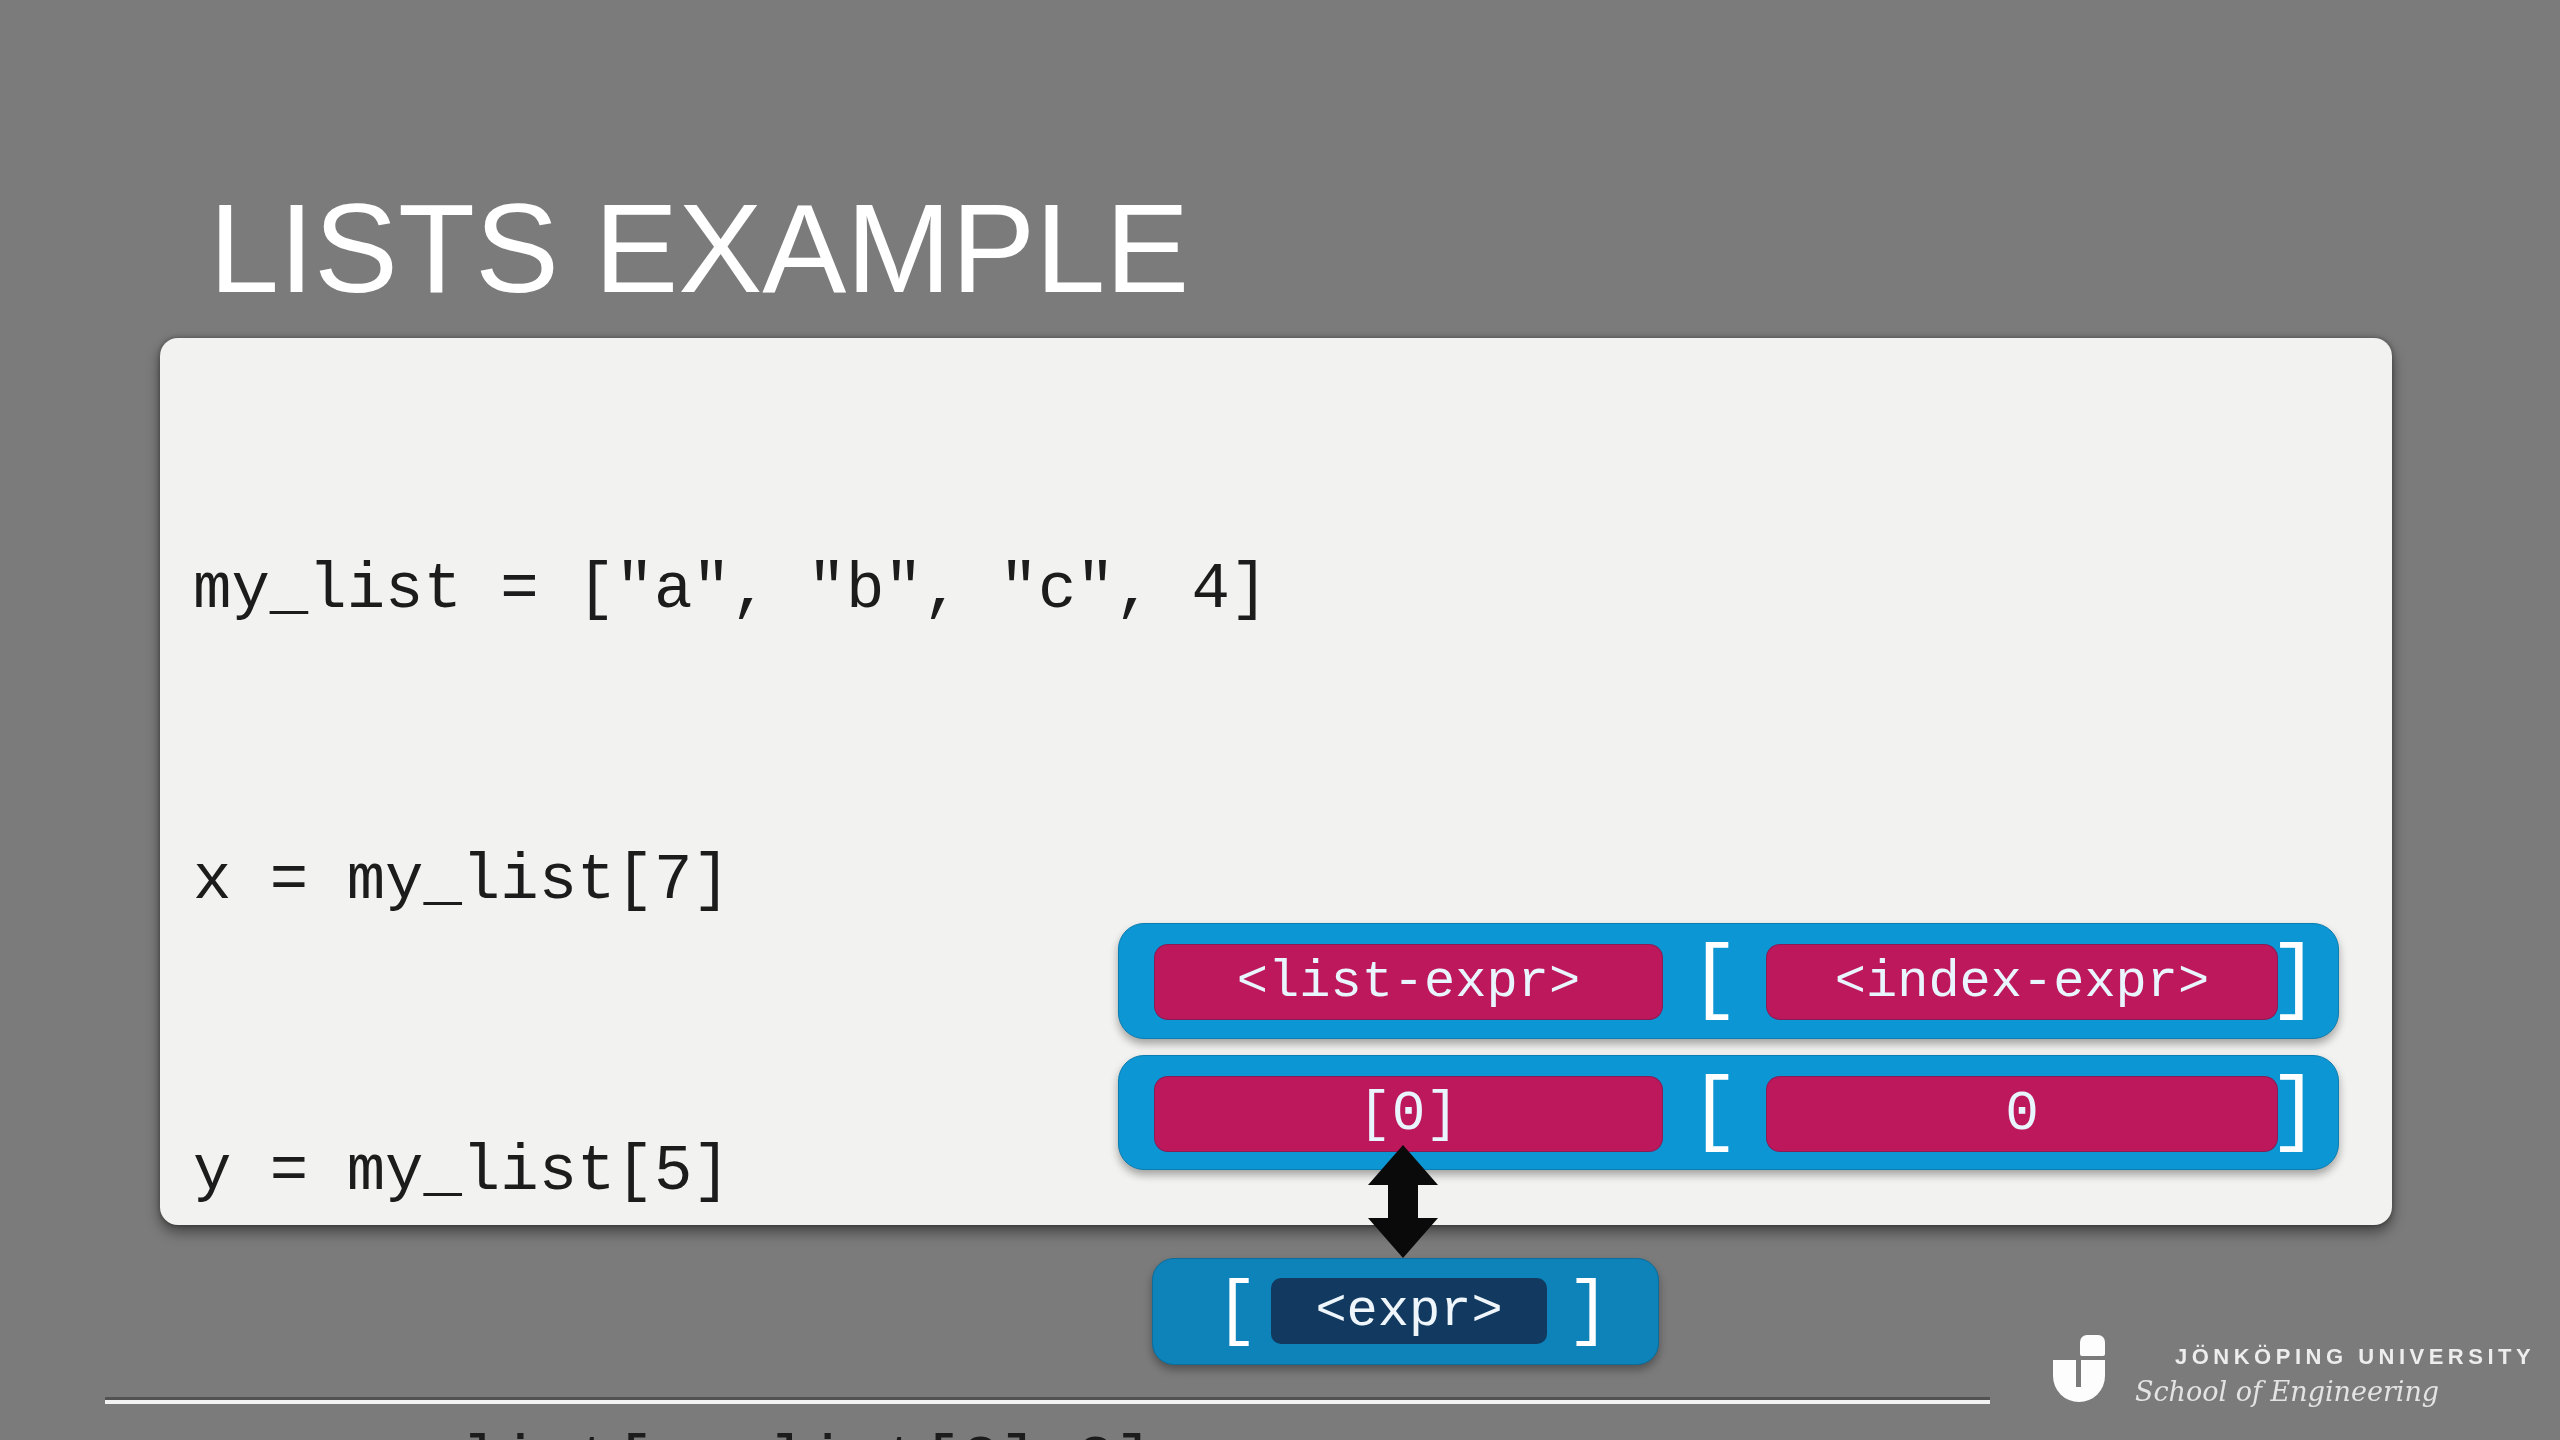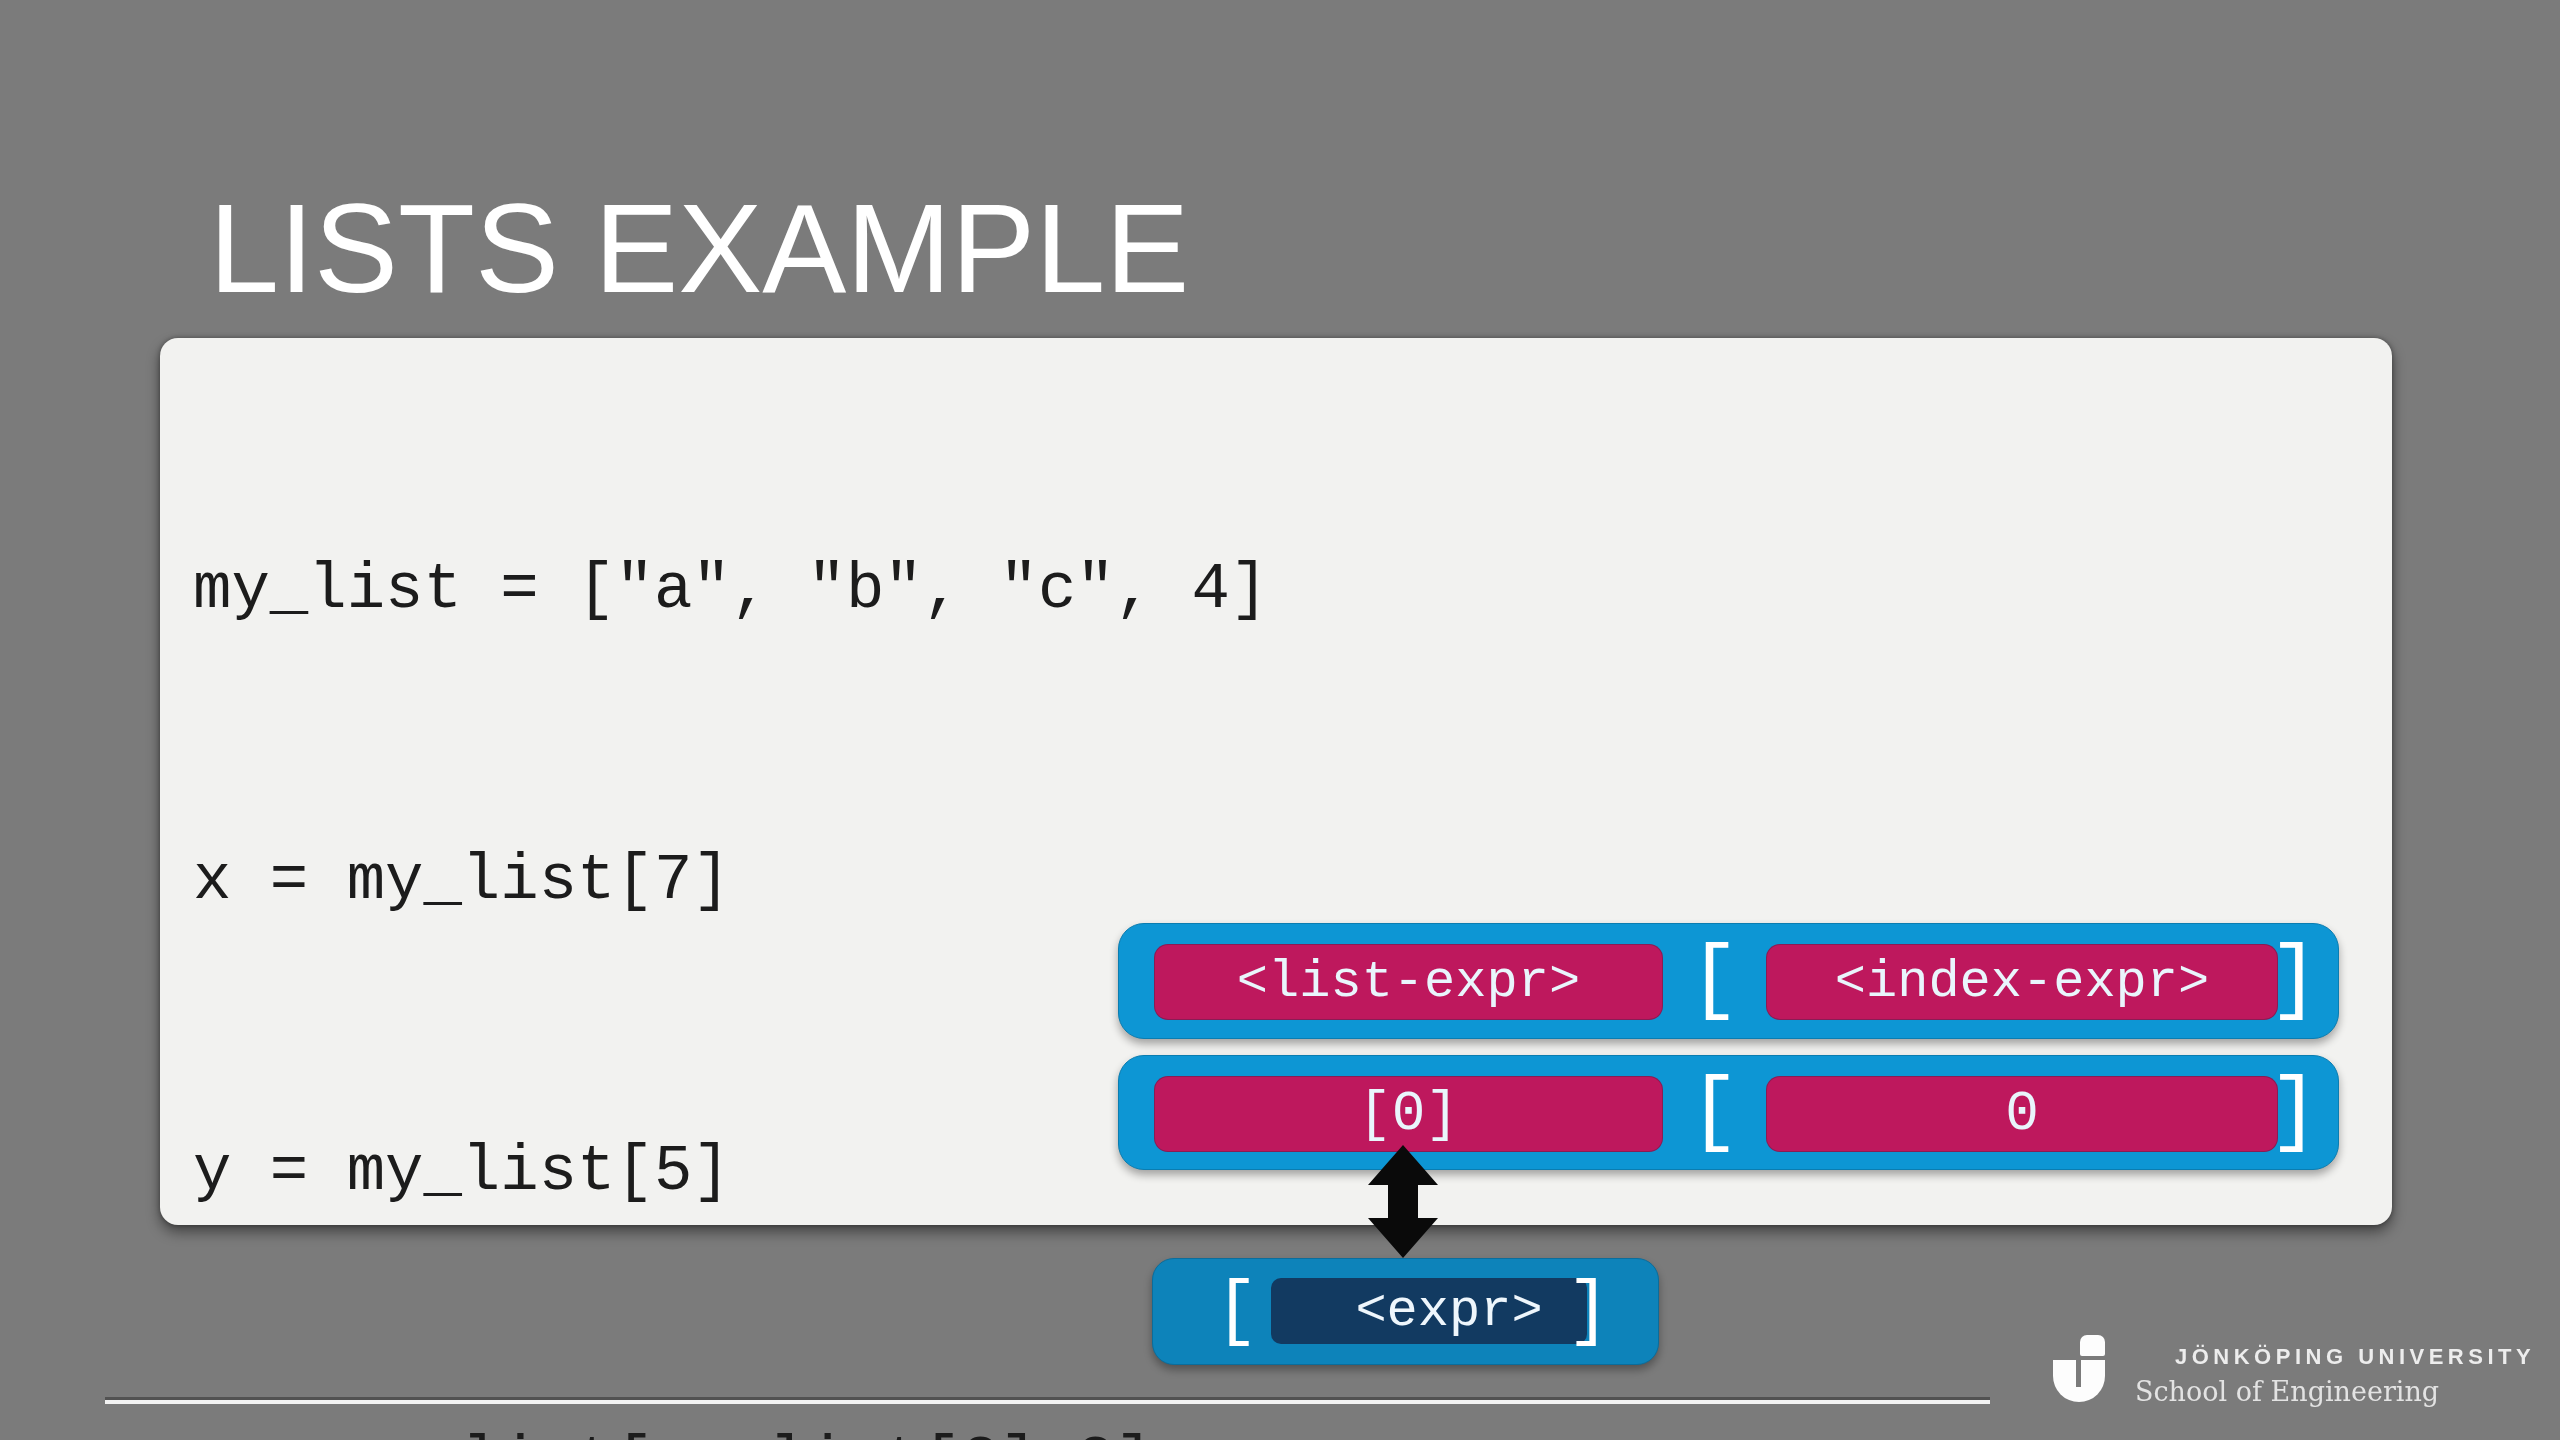--- a/index.html
+++ b/index.html
@@ -57,41 +57,41 @@
     box-shadow:0 5px 9px rgba(0,0,0,.33);
   }
   .box-expr .bracket{font-size:72px;}
   .box-expr .br-open{left:62px;}
   .box-expr .br-close{left:414px;}
   .chip-expr{
     position:absolute;left:118px;top:19px;width:276px;height:66px;
     background:#123a61;border-radius:10px;
     display:flex;align-items:center;justify-content:center;
     font-family:"Liberation Mono","DejaVu Sans Mono",monospace;
-    font-size:52px;color:#eef6fc;padding-left:40px;
+    font-size:52px;color:#eef6fc;
   }
   
   .double-arrow{position:absolute;left:1368px;top:1145px;}
   
   .divider{
     position:absolute;left:105px;top:1400px;width:1885px;height:4px;
     background:#f2f2f2;box-shadow:0 -3px 0 rgba(50,50,50,.55);
   }
   
   .ju-mark{position:absolute;left:2053px;top:1335px;width:52px;height:67px;}
   .ju-top{position:absolute;left:27px;top:0;width:25px;height:21px;background:#fdfdfd;border-radius:7px 7px 2px 2px;}
   .ju-u{position:absolute;left:0;top:25px;width:52px;height:42px;background:#fdfdfd;border-radius:0 0 26px 26px;}
   .ju-slit{position:absolute;left:23px;top:25px;width:5px;height:27px;background:#7b7b7b;}
   .ju-name{
     position:absolute;left:2135px;top:1344px;
     font-size:22px;font-weight:700;letter-spacing:4.5px;color:#ededed;white-space:nowrap;margin-left:40px;
   }
   .ju-school{
     position:absolute;left:2135px;top:1376px;
-    font-family:"DejaVu Serif","Liberation Serif",serif;
+    font-family:"DejaVu Serif","Liberation Serif",serif;font-style:italic;
     font-size:27px;color:#e3e3e3;white-space:nowrap;
   }
 </style>
 </head>
 <body>
 
 <div class="slide">
 
   <h1 class="title">LISTS EXAMPLE</h1>
 

